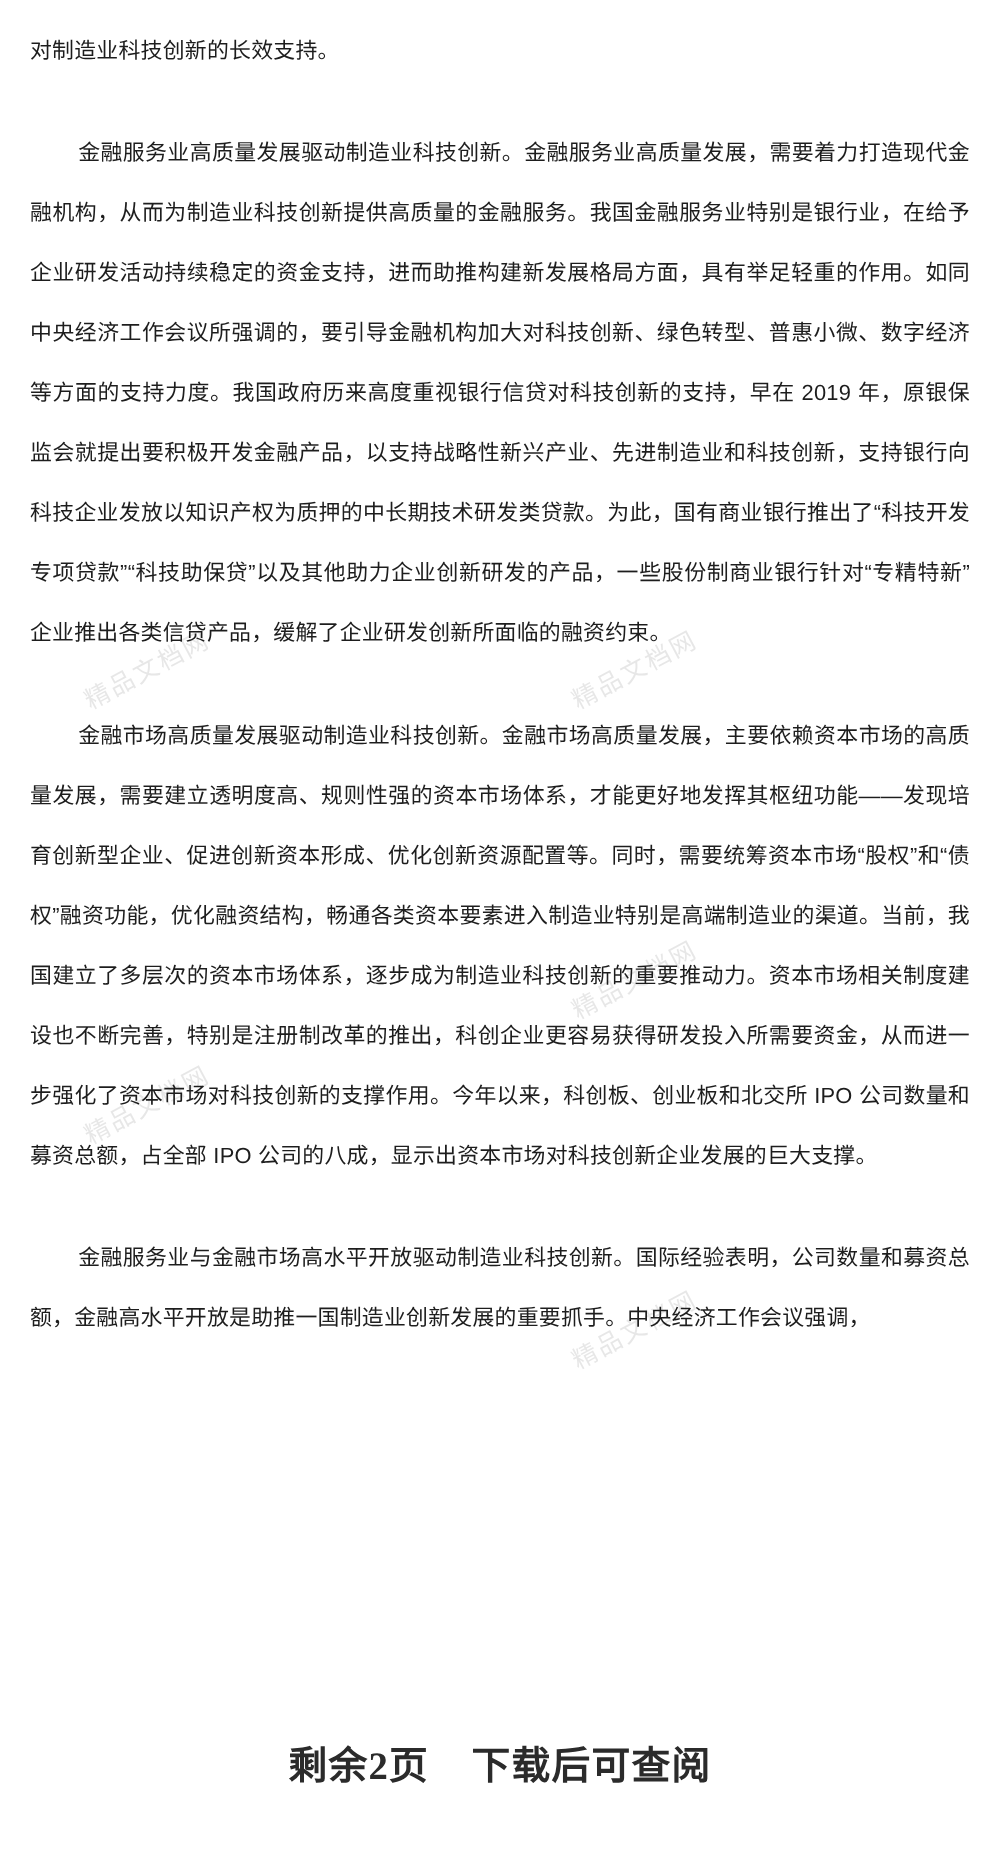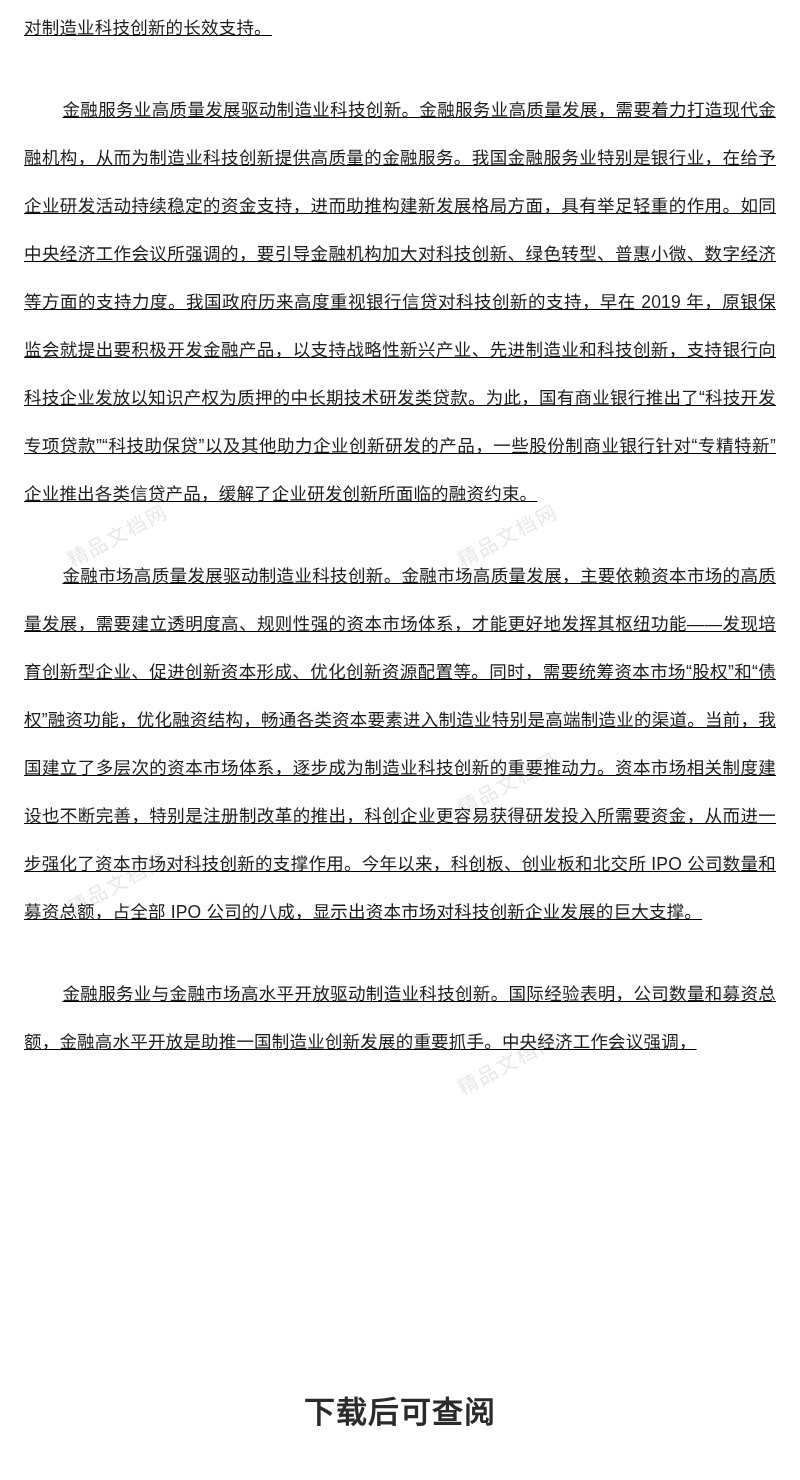--- a/index.html
+++ b/index.html
@@ -20,22 +20,21 @@
     width: 800px;
     height: 1480px;
     background: #ffffff;
     box-sizing: border-box;
     padding: 0 24px;
   }
 
   .doc-body {
     position: relative;
     z-index: 2;
-    padding-top: 4px;
-    text-decoration: underline;
+    padding-top: 16px;
   }
 
   p.para {
     margin: 0;
     font-size: 17.5px;
     line-height: 48px;
     color: #1d1d1d;
     text-align: justify;
     text-justify: inter-ideograph;
     letter-spacing: 0.2px;
@@ -128,16 +127,17 @@
 
     <div class="spacer-md"></div>
 
     <p class="para indent">金融服务业与金融市场高水平开放驱动制造业科技创新。国际经验表明，公司数量和募资总额，金融高水平开放是助推一国制造业创新发展的重要抓手。中央经济工作会议强调，</p>
 
   </div>
 
   <div class="bottom-fade"></div>
 
   <div class="remaining-bar">
+    <span class="remaining-text">剩余2页</span>
     <span class="download-text">下载后可查阅</span>
   </div>
 
 </div>
 
 </body></html>

